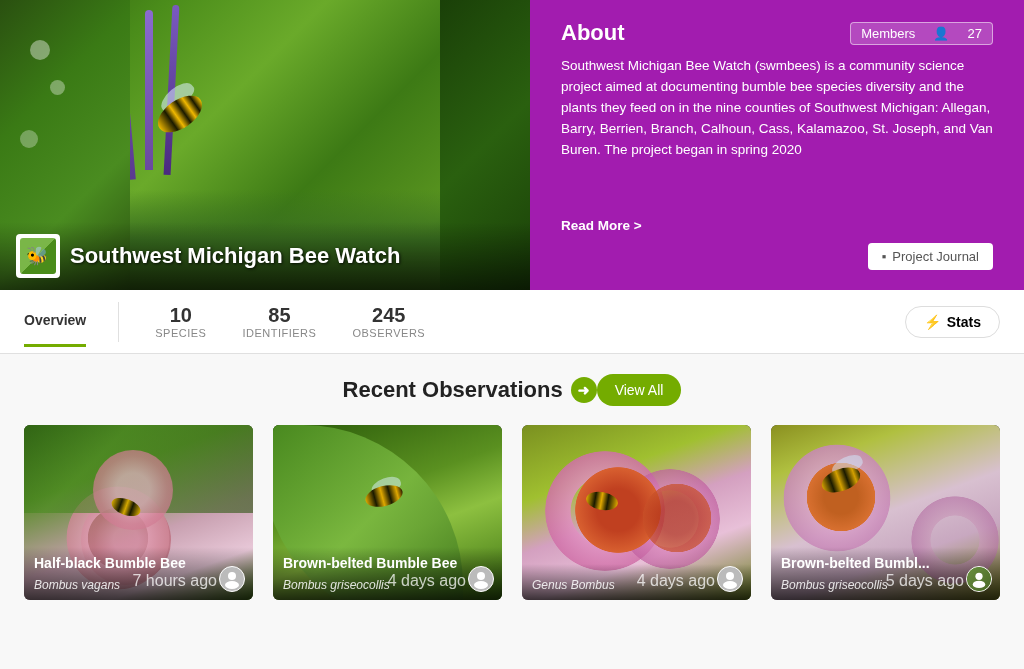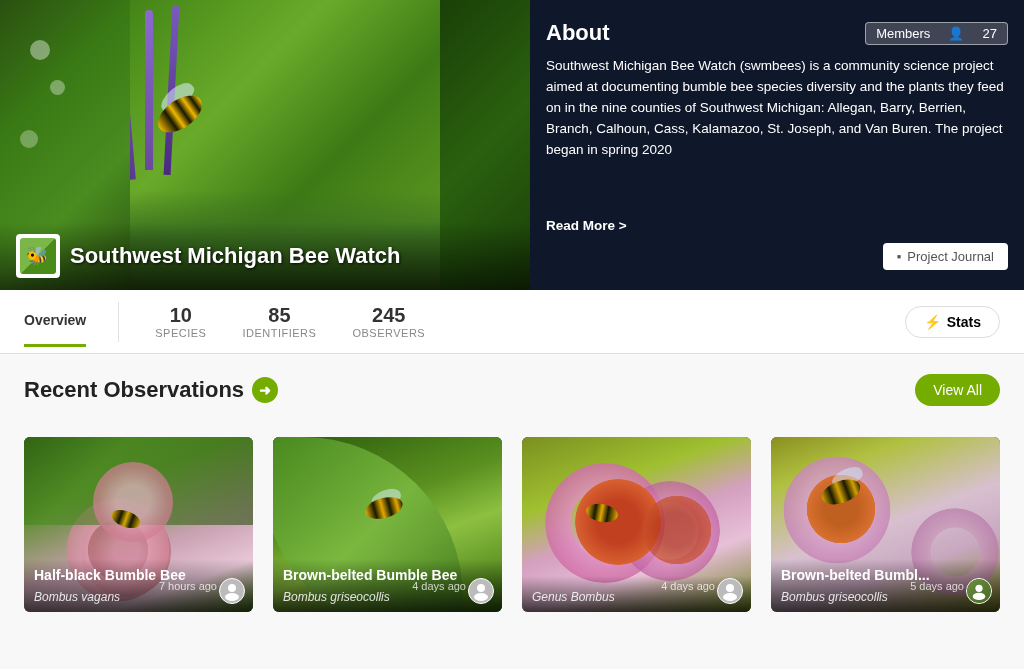--- a/index.html
+++ b/index.html
@@ -62,22 +62,22 @@
     .project-title-hero {
       color: white;
       font-size: 22px;
       font-weight: 600;
       text-shadow: 1px 1px 3px rgba(0,0,0,0.8);
     }
 
     
     .about-panel {
       flex: 1;
-      background: #0f172a;
-      padding: 20px 16px;
+      background: #a21caf;
+      padding: 20px 31px;
       display: flex;
       flex-direction: column;
       gap: 10px;
     }
     .about-header {
       display: flex;
       justify-content: space-between;
       align-items: center;
     }
     .about-title {
@@ -184,22 +184,22 @@
     .lightning-icon { color: #f5a623; font-size: 14px; }
 
     
     .main-content {
       padding: 20px 24px;
       background: #f8f8f8;
     }
     .section-header {
       display: flex;
       align-items: center;
-      justify-content: space-between;
-      margin-bottom: 31px;
+      justify-content: center;
+      margin-bottom: 19px;
     }
     .section-title-row {
       display: flex;
       align-items: center;
       gap: 8px;
     }
     .section-title {
       font-size: 22px;
       font-weight: 600;
       color: #222;
@@ -282,24 +282,24 @@
       font-weight: 600;
       line-height: 1.2;
     }
     .obs-scientific {
       font-size: 12px;
       font-style: italic;
       color: rgba(255,255,255,0.85);
       margin-top: 6px;
     }
     .obs-time {
-      font-size: 11px;
+      font-size: 16px;
       color: rgba(255,255,255,0.75);
       position: absolute;
-      bottom: 20px;
+      bottom: 10px;
       right: 36px;
     }
     .obs-avatar {
       position: absolute;
       bottom: 8px;
       right: 8px;
       width: 26px;
       height: 26px;
       border-radius: 50%;
       background: #bbb;

